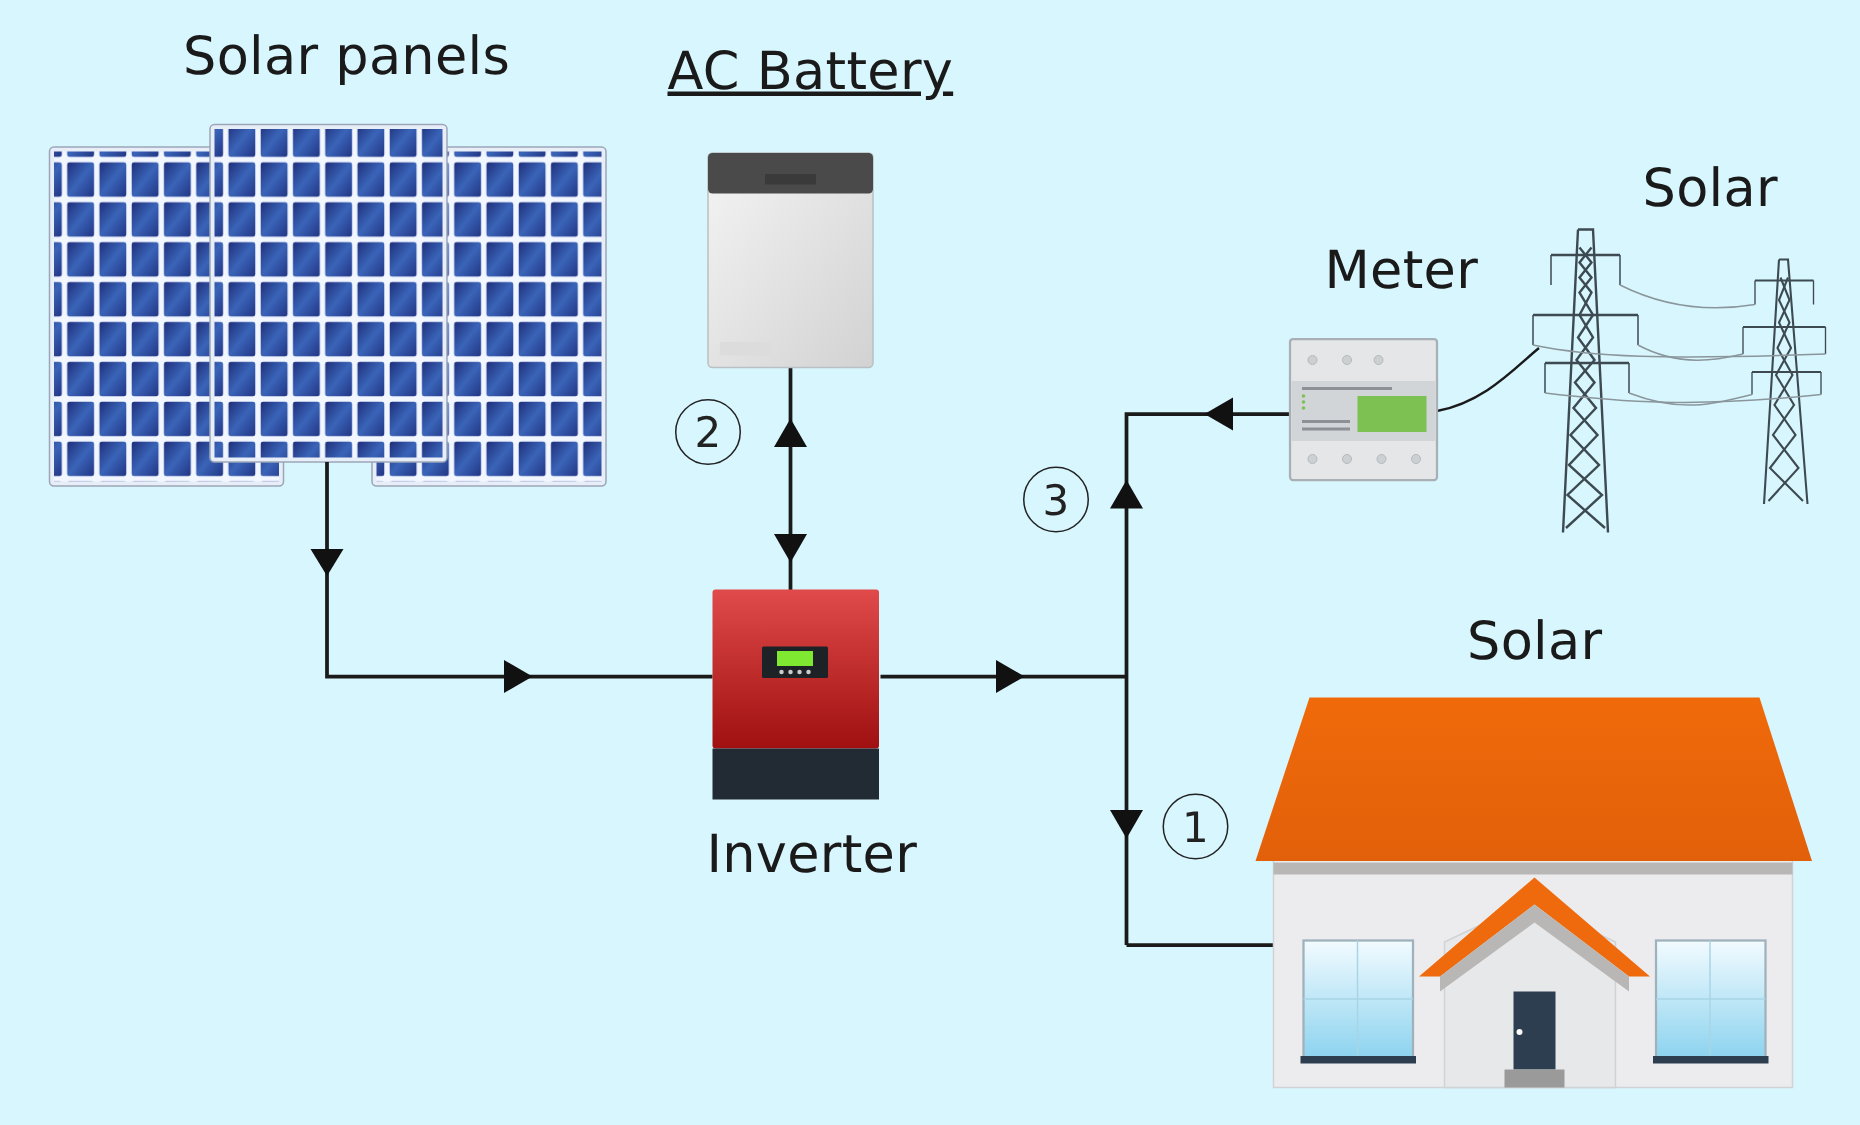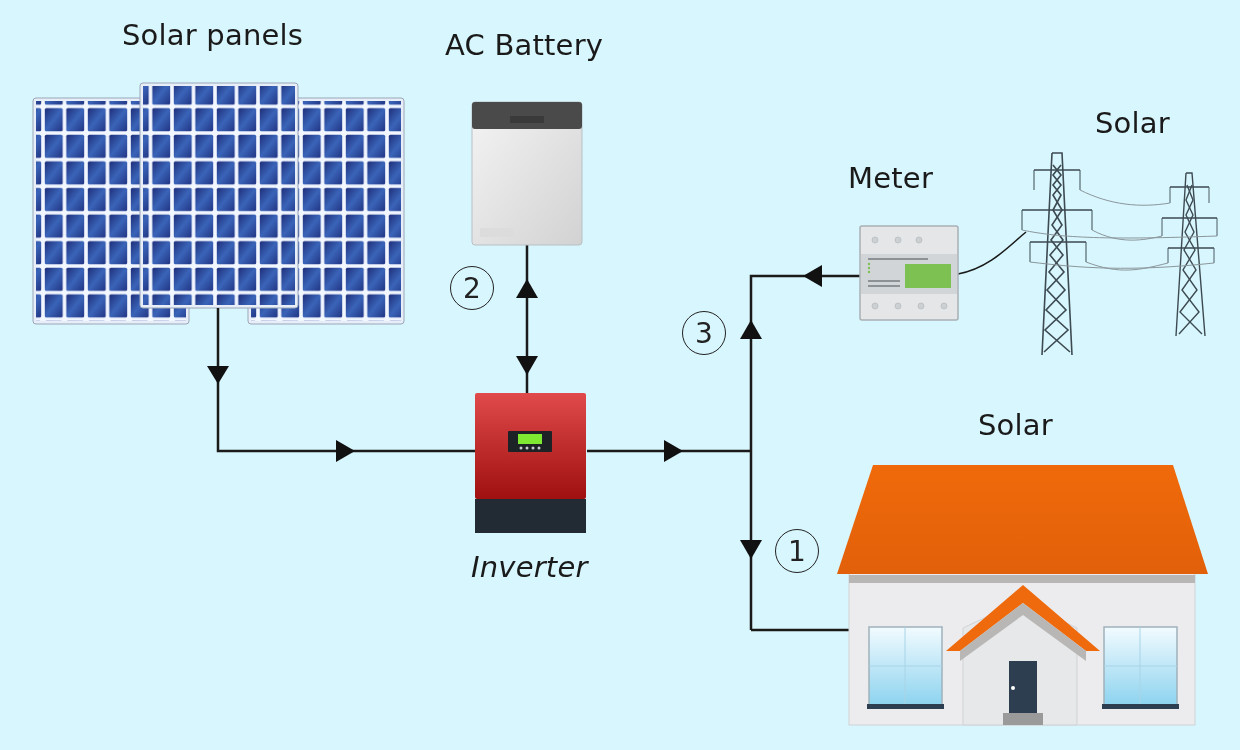--- a/index.html
+++ b/index.html
@@ -1,17 +1,17 @@
 <!DOCTYPE html>
 <html><head>
 <meta charset="utf-8">
 <style>
   html,body{margin:0;padding:0;}
   body{width:1240px;height:750px;background:#d8f6fd;overflow:hidden;position:relative;font-family:"DejaVu Sans","Liberation Sans",sans-serif;}
-  .label{position:absolute;font-size:29px;color:#1a1a1a;white-space:nowrap;letter-spacing:0.2px;}
+  .label{position:absolute;font-size:35px;color:#1a1a1a;white-space:nowrap;letter-spacing:0.2px;}
   .num{position:absolute;width:44px;height:44px;border:1.6px solid #222;border-radius:50%;box-sizing:border-box;display:flex;align-items:center;justify-content:center;font-size:28px;color:#222;}
   svg{position:absolute;left:0;top:0;}
 </style>
 </head>
 <body>
 
 <svg width="1240" height="750" viewBox="0 0 1240 750">
   <defs>
     <linearGradient id="pnl" x1="0" y1="0" x2="1" y2="1">
       <stop offset="0" stop-color="#1f2f7a"></stop>
@@ -157,21 +157,21 @@
     <g>
       <rect x="1104" y="627" width="73" height="78" fill="url(#wing)" stroke="#9fb1bb" stroke-width="1.5"></rect>
       <line x1="1140" y1="627" x2="1140" y2="705" stroke="#a8d4e6"></line>
         <line x1="1104" y1="666" x2="1177" y2="666" stroke="#a8d4e6"></line>
       <rect x="1102" y="704" width="77" height="5" fill="#2c3e50"></rect>
     </g>
   </g>
 </svg>
 
 <div class="label" style="left:122px;top:18px;">Solar panels</div>
-<div class="label" style="left:445px;top:28px;">AC Battery</div>
-<div class="label" style="left:848px;top:161px;">Meter</div>
+<div class="label" style="left:445px;top:28px;text-decoration:underline;">AC Battery</div>
+<div class="label" style="left:883px;top:161px;">Meter</div>
 <div class="label" style="left:1095px;top:106px;">Solar</div>
 <div class="label" style="left:978px;top:408px;">Solar</div>
-<div class="label" style="left:471px;top:550px;font-style:italic;">Inverter</div>
+<div class="label" style="left:471px;top:550px;">Inverter</div>
 
 <div class="num" style="left:450px;top:266px;">2</div>
 <div class="num" style="left:682px;top:311px;">3</div>
 <div class="num" style="left:775px;top:529px;">1</div>
 
 </body></html>

